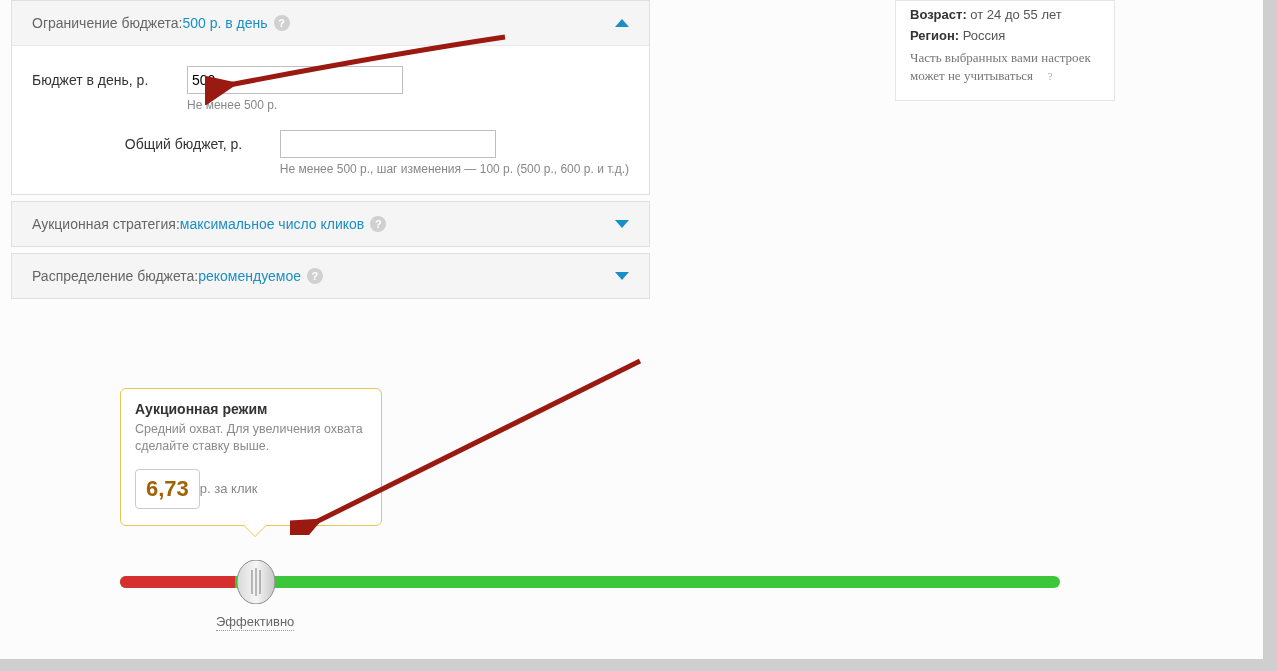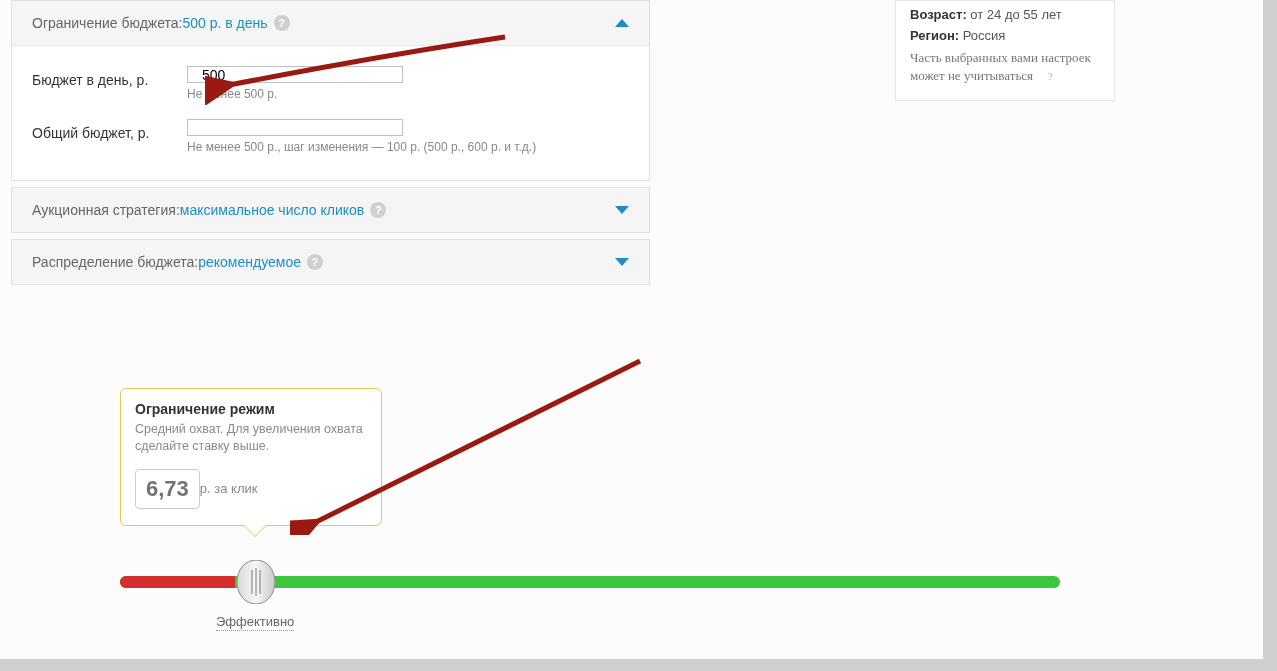--- a/index.html
+++ b/index.html
@@ -64,31 +64,31 @@
   .panel-body {
     background: #fff;
     padding: 20px 20px 18px 20px;
     border-top: 1px solid #e8e8e8;
   }
   .form-row {
     display: flex;
     align-items: flex-start;
     margin-bottom: 18px;
   }
-  .form-row:last-child { margin-bottom: 8px; }
+  .form-row:last-child { margin-bottom: 0; justify-content: flex-end; }
   .form-label {
     width: 155px;
     padding-top: 6px;
     color: #333;
   }
   .form-field input[type=text] {
     width: 216px;
-    height: 17px;
+    height: 28px;
     border: 1px solid #bfbfbf;
-    padding: 2px 14px;
+    padding: 2px 4px;
     font-size: 14px;
   }
   .form-hint {
     color: #888;
     font-size: 12px;
     margin-top: 4px;
   }
 
   
   .side-card {
@@ -133,21 +133,21 @@
     font-size: 12.5px;
     line-height: 1.35;
   }
   .price-row { margin-top: 14px; display:flex; align-items:center; }
   .price-box {
     border: 1px solid #ccc;
     border-radius: 4px;
     padding: 6px 10px;
     font-size: 22px;
     font-weight: bold;
-    color: #737373;
+    color: #a16207;
   }
   .price-unit { color:#888; font-size:13px; }
   .tooltip-tail {
     position: absolute;
     bottom: -12px;
     left: 122px;
     width: 0; height: 0;
     border-left: 12px solid transparent;
     border-right: 12px solid transparent;
     border-top: 12px solid #e6c654;
@@ -264,21 +264,21 @@
     <span>Россия</span>
   </div>
   <div class="note">
     <span>Часть выбранных вами настроек может не учитываться</span>
     <span class="help-icon">?</span>
   </div>
 </div>
 
 <div class="slider-area">
   <div class="tooltip-card">
-    <h4>Ограничение режим</h4>
+    <h4>Аукционная режим</h4>
     <div class="desc">Средний охват. Для увеличения охвата сделайте ставку выше.</div>
     <div class="price-row">
       <div class="price-box">6,73</div>
       <div class="price-unit">р. за клик</div>
     </div>
     <div class="tooltip-tail"></div>
   </div>
 
   <div class="slider-track">
     <div class="red-zone"></div>

